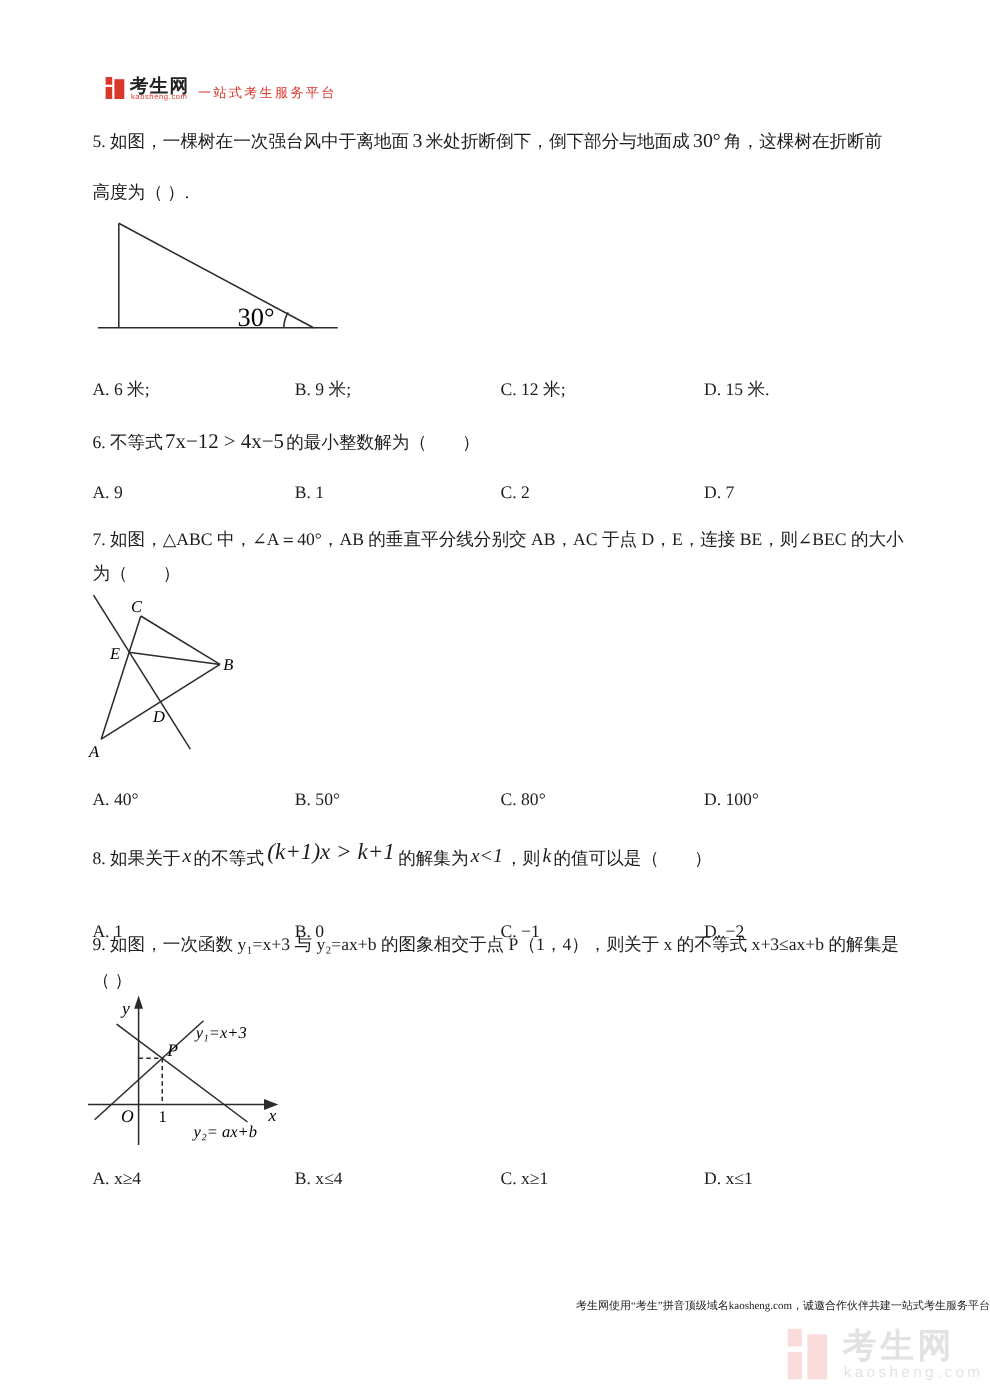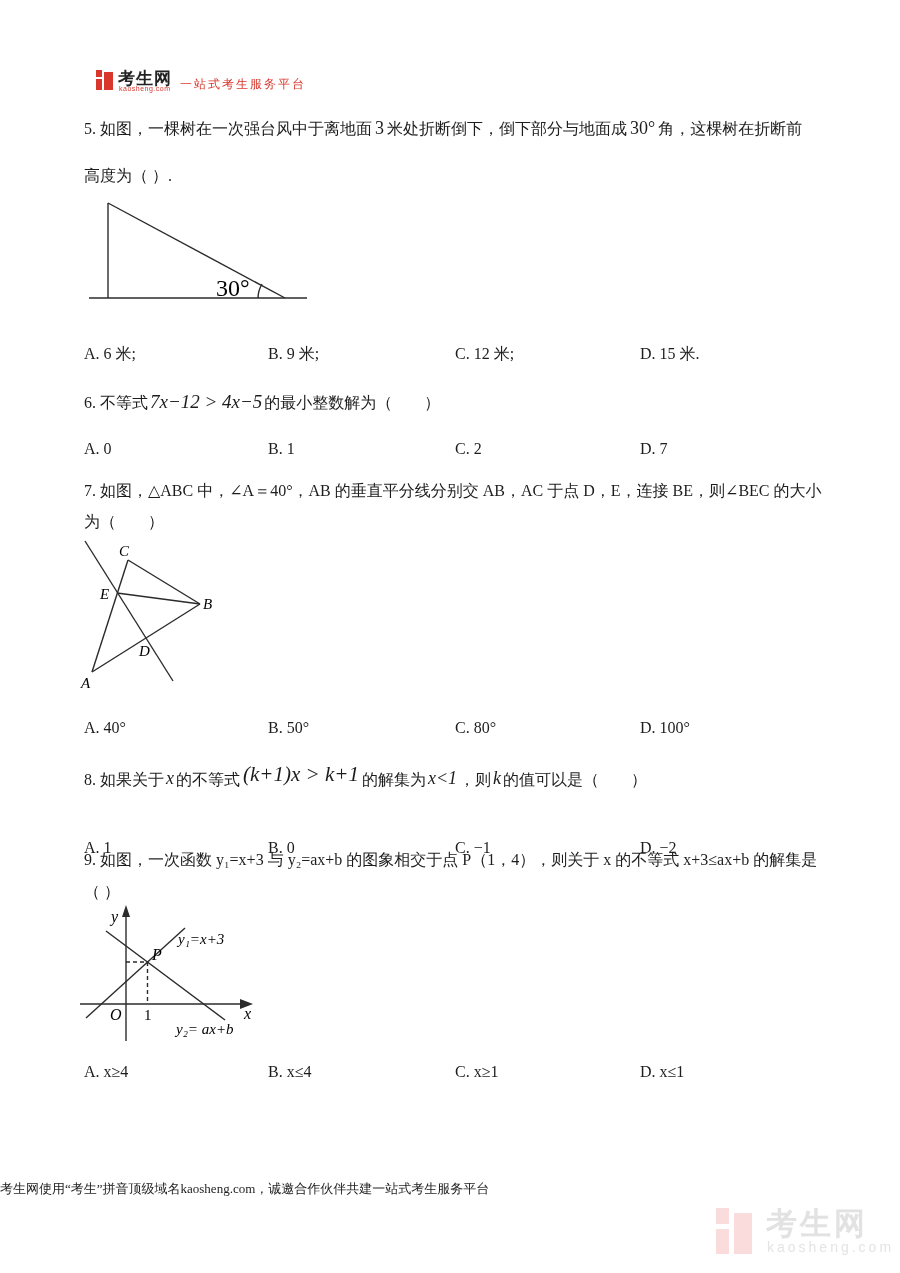--- a/index.html
+++ b/index.html
@@ -6,35 +6,35 @@
   body{
     width:900px;height:1273px;position:relative;background:#ffffff;
     font-family:"Liberation Serif","DejaVu Serif",serif;color:#1d1d1d;
     overflow:hidden;
   }
   .abs{position:absolute;}
   .line{position:absolute;white-space:nowrap;font-size:16px;line-height:24px;}
   .opt{position:absolute;font-size:16px;white-space:nowrap;}
   .c0{left:84px}.c1{left:268px}.c2{left:455px}.c3{left:640px}
   .num-serif{font-size:18px;}
-  .math{font-size:19px;font-style:italic;padding:0 2px;}
+  .math{font-size:19px;padding:0 2px;}
   .math-sm{font-size:18px;font-style:italic;padding:0 2px;vertical-align:1px;}
   .formula-big{font-size:21px;font-style:italic;padding:0 3px;vertical-align:4px;}
   svg text{font-family:"Liberation Serif","DejaVu Serif",serif;}
   .fig line,.fig path,.fig polyline{stroke:#2b2b2b;stroke-width:1.4;fill:none;}
   
   .logo-icon{position:absolute;left:96px;top:70px;width:17px;height:20px;}
   .logo-icon .blk{position:absolute;background:#d9372c;}
   .logo-brand{position:absolute;left:118px;top:67px;font-size:17px;font-weight:bold;color:#222;
     font-family:"Liberation Sans",sans-serif;letter-spacing:1px;}
   .logo-domain{position:absolute;left:119px;top:85px;font-size:7px;color:#d9372c;
     font-family:"Liberation Sans",sans-serif;letter-spacing:.5px;}
   .logo-tagline{position:absolute;left:180px;top:76px;font-size:12px;font-weight:normal;color:#d9372c;
     font-family:"Liberation Sans",sans-serif;letter-spacing:2px;}
-  .footer{position:absolute;top:1180px;left:0;width:100%;text-align:left;font-size:13px;}
+  .footer{position:absolute;top:1180px;left:0;width:100%;text-align:right;font-size:10px;}
   
   .wm-icon{position:absolute;left:716px;top:1208px;width:36px;height:46px;}
   .wm-icon .blk{position:absolute;background:#fadcdc;}
   .wm-brand{position:absolute;left:766px;top:1203px;font-size:31px;font-weight:bold;color:#e2e2e2;
     font-family:"Liberation Sans",sans-serif;letter-spacing:3px;}
   .wm-domain{position:absolute;left:767px;top:1239px;font-size:14px;color:#e4e4e4;
     font-family:"Liberation Sans",sans-serif;letter-spacing:3px;}
 </style>
 </head>
 <body>
@@ -62,21 +62,21 @@
 <div class="abs" style="top:344px;left:0;width:796px;height:24px">
   <span class="opt c0">A. 6 米;</span>
   <span class="opt c1">B. 9 米;</span>
   <span class="opt c2">C. 12 米;</span>
   <span class="opt c3">D. 15 米.</span>
 </div>
 
 <div class="line" style="left:84px;top:390px"><span>6. 不等式</span><span class="math">7x−12 &gt; 4x−5</span><span>的最小整数解为（　　）</span></div>
 
 <div class="abs" style="top:440px;left:0;width:900px;height:24px">
-  <span class="opt c0">A. 0</span>
+  <span class="opt c0">A. 9</span>
   <span class="opt c1">B. 1</span>
   <span class="opt c2">C. 2</span>
   <span class="opt c3">D. 7</span>
 </div>
 
 <div class="line" style="left:84px;top:479px">7. 如图，△ABC 中，∠A＝40°，AB 的垂直平分线分别交 AB，AC 于点 D，E，连接 BE，则∠BEC 的大小</div>
 <div class="line" style="left:84px;top:510px">为（　　）</div>
 
 <svg class="abs fig" style="left:75px;top:537px" width="152" height="158" viewBox="0 0 152 158">
   <line x1="17" y1="135" x2="53" y2="23"></line>

